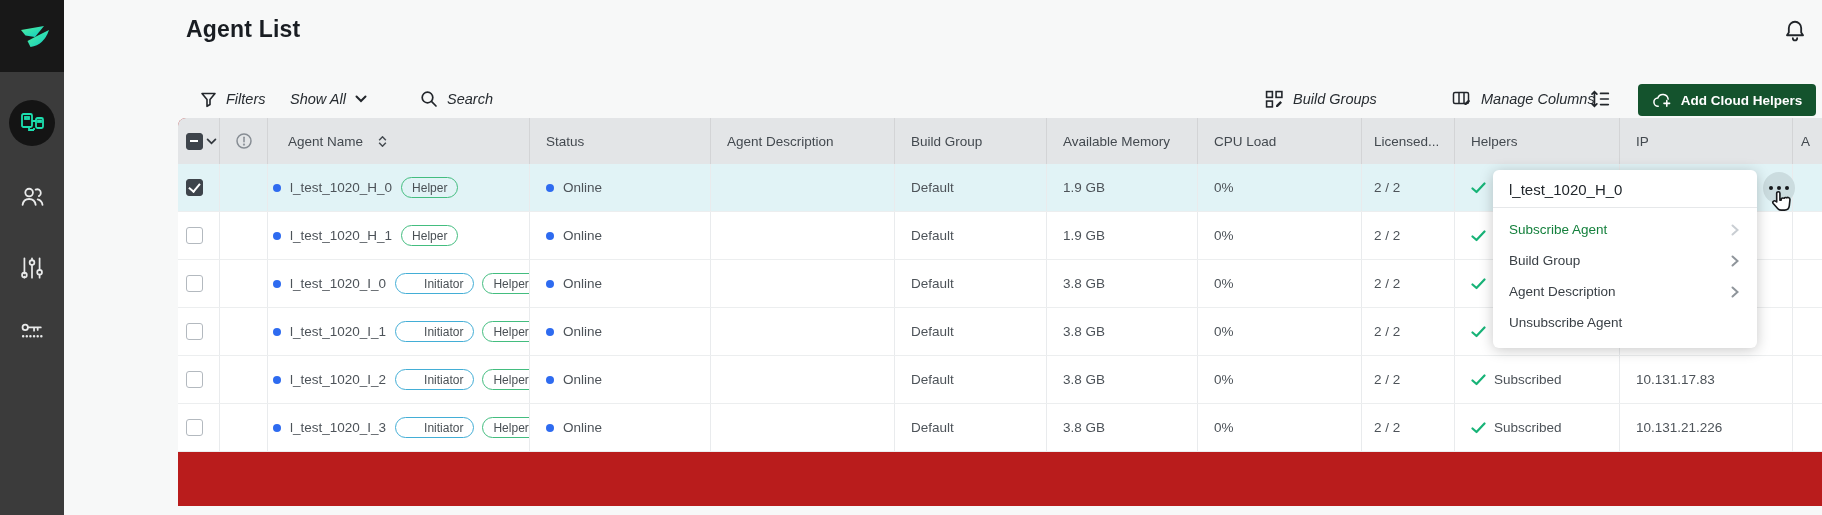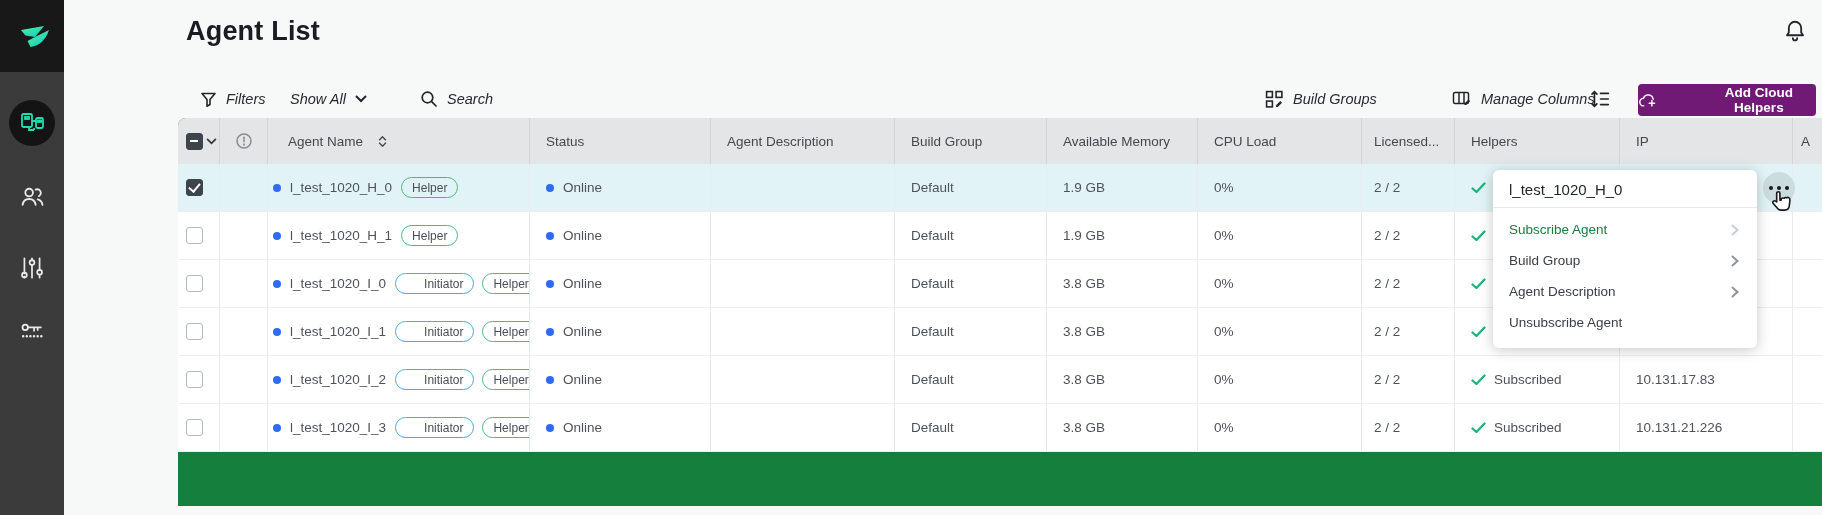--- a/index.html
+++ b/index.html
@@ -15,34 +15,34 @@
 
   
   .sidebar { position:absolute; left:0; top:0; width:64px; height:515px; background:#3b3b3b; z-index:10; }
   .logo-block { width:64px; height:72px; background:#181818; display:flex; align-items:center; justify-content:center; }
   .side-active { position:absolute; left:9px; top:100px; width:46px; height:46px; border-radius:50%;
     background:#141414; display:flex; align-items:center; justify-content:center; }
   .side-item { position:absolute; left:0; width:64px; height:40px; display:flex; align-items:center; justify-content:center; cursor:pointer; }
   .si-users { top:176px; } .si-sliders { top:248px; } .si-key { top:310px; }
 
   
-  .page-title { position:absolute; left:186px; top:16px; font-size:27px; font-weight:700; color:#191d22; letter-spacing:.2px; }
+  .page-title { position:absolute; left:186px; top:16px; font-size:23px; font-weight:700; color:#191d22; letter-spacing:.2px; }
   .bell-btn { position:absolute; left:1782px; top:18px; width:28px; height:28px; cursor:pointer; }
 
   
   .tb-item { position:absolute; top:84px; height:30px; display:flex; align-items:center; gap:9px;
     font-size:14.5px; color:#272c31; cursor:pointer; white-space:nowrap;font-style:italic; }
   .tb-filters { left:200px; } .tb-showall { left:290px; } .tb-search { left:420px; }
   .tb-bgroups { left:1265px; } .tb-mcols { left:1452px; } .tb-sort { left:1590px; }
   .add-btn { position:absolute; left:1638px; top:84px; width:178px; height:32px; border-radius:4px;
     display:flex; align-items:center; justify-content:center; gap:8px; border:none; cursor:pointer;
     color:#fff; font-size:13.5px; font-weight:700; font-family:"Liberation Sans",sans-serif; }
 
   
-  .card { position:absolute; left:178px; top:118px; width:1644px; height:388px; background:#15803d;
+  .card { position:absolute; left:178px; top:118px; width:1644px; height:388px; background:#b91c1c;
     border-radius:8px 0 0 0; overflow:hidden; z-index:1; }
   .t-header { display:flex; height:46px; background:#e3e5e7; align-items:stretch; }
   .t-header .cell { font-size:13.5px; color:#43494f; border-right:1px solid rgba(0,0,0,.07); display:flex; align-items:center; }
   .t-row { display:flex; height:48px; background:#fff; border-bottom:1px solid #eceeef; align-items:stretch; }
   .t-row.sel { background:#e1f3f6; }
   .t-row .cell { font-size:13.5px; color:#4d5359; border-right:1px solid #e9ebed; display:flex; align-items:center; overflow:hidden; white-space:nowrap; }
   .cell { padding-left:16px; flex:none; }
   .c0 { width:42px;  padding-left:8px; gap:3px; }
   .c1 { width:48px;  justify-content:center; padding-left:0; }
   .c2 { width:262px; padding-left:5px; gap:9px; }
@@ -184,21 +184,21 @@
     <path d="M12.5 13.5 l4-4 1.6 1.6 -4 4 h-1.6 z" fill="#22262b" stroke="none"></path>
   </svg>
   <span>Manage Columns</span>
 </div>
 <div class="tb-item tb-sort">
   <svg width="20" height="20" viewBox="0 0 18 18" fill="none" stroke="#22262b" stroke-width="1.5" stroke-linecap="round">
     <path d="M4 2.5v13 M1.8 4.6 L4 2.4 L6.2 4.6 M1.8 13.4 L4 15.6 L6.2 13.4"></path>
     <path d="M9.5 4h7 M9.5 9h7 M9.5 14h7"></path>
   </svg>
 </div>
-<button class="add-btn" style="background: #701a75; gap: 44px;">
+<button class="add-btn" style="background: #14532d;">
   <svg width="21" height="17" viewBox="0 0 22 17" fill="none" stroke="#fff" stroke-width="1.6" stroke-linecap="round">
     <path d="M6.5 14.5a4.3 4.3 0 0 1-.4-8.6 5.6 5.6 0 0 1 10.8 1.2"></path>
     <path d="M15.5 8.5v6 M12.5 11.5h6"></path>
   </svg>
   <span>Add Cloud Helpers</span>
 </button>
 
 <div class="card">
   <div class="t-header">
     <div class="cell c0">

